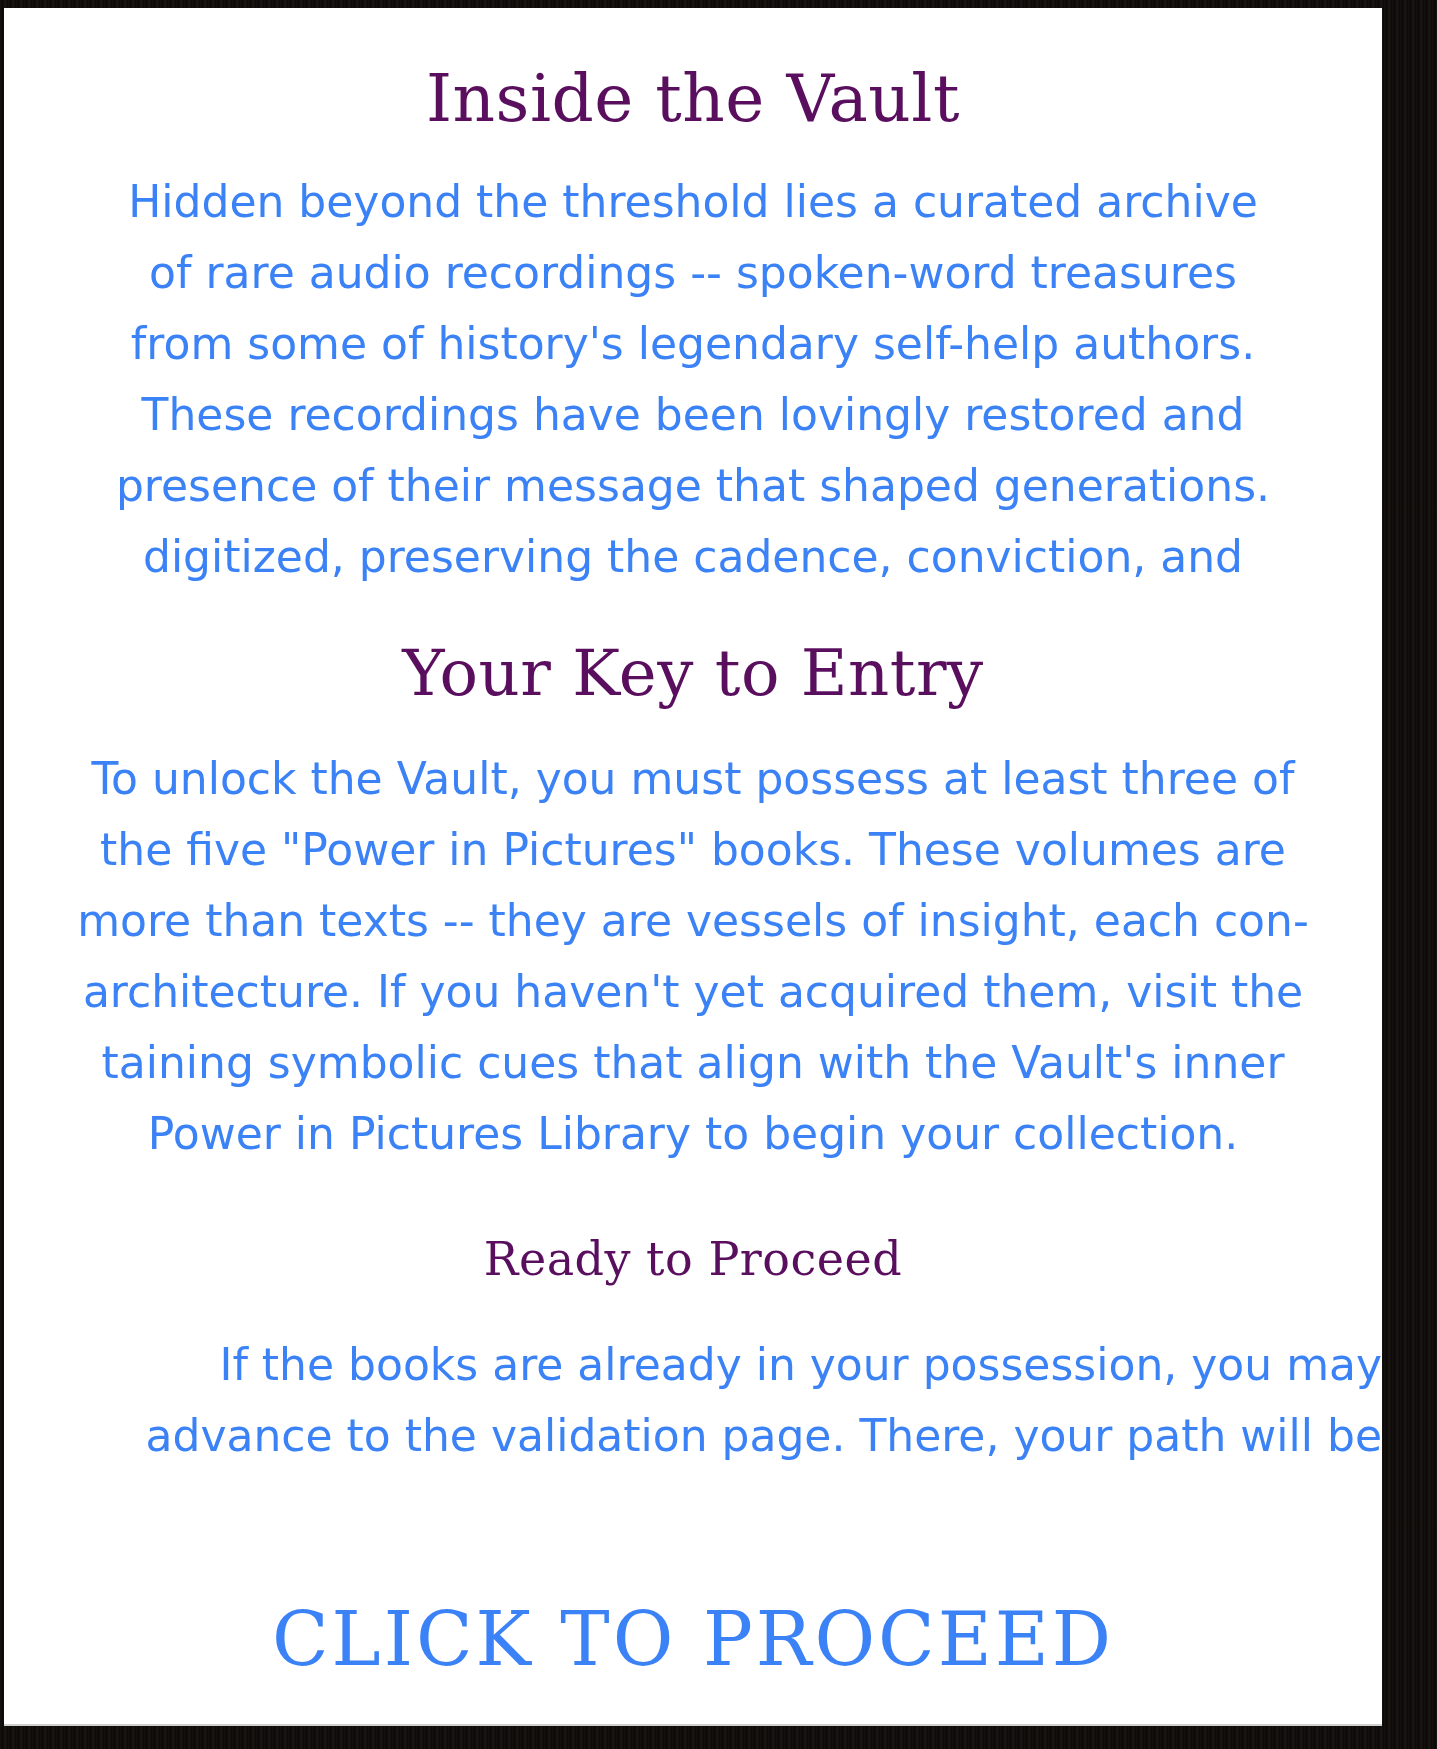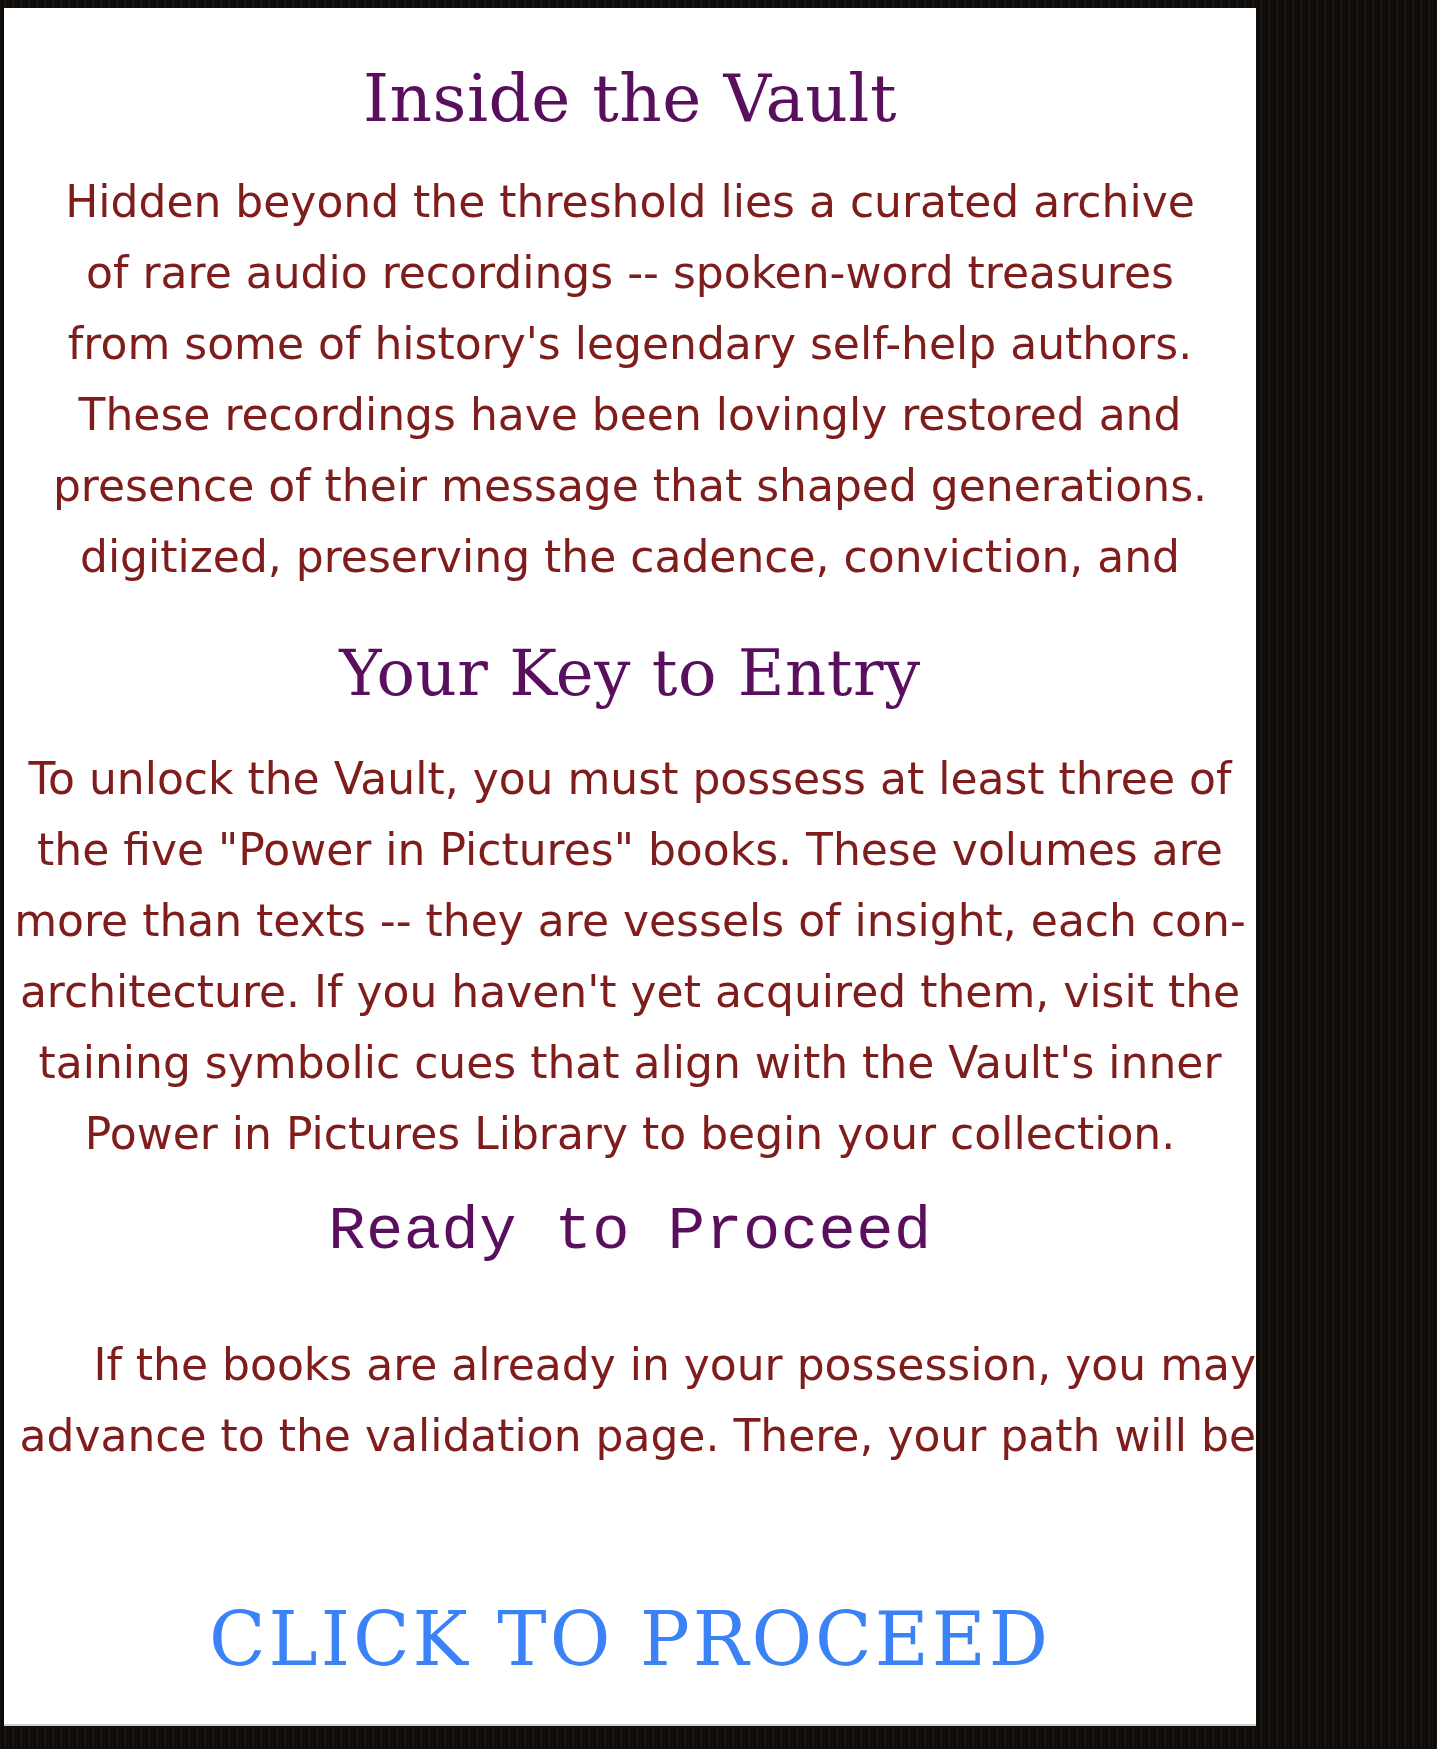--- a/index.html
+++ b/index.html
@@ -19,21 +19,21 @@
       top: 0;
       width: 1437px;
       height: 1749px;
       background:
         repeating-linear-gradient(90deg, #151210 0px, #0a0806 3px, #1c1814 5px, #0a0806 8px);
     }
     .panel {
       position: absolute;
       left: 4px;
       top: 8px;
-      width: 1252px;
+      width: 1378px;
       height: 1718px;
       background: #ffffff;
       border-bottom: 2px solid #cfcfcf;
       box-sizing: border-box;
       text-align: center;
     }
     .heading {
       position: absolute;
       left: 0;
       width: 100%;
@@ -41,34 +41,34 @@
       color: #5a0f5e;
       font-weight: normal;
       margin: 0;
       letter-spacing: 0.5px;
     }
     .body-text {
       position: absolute;
       left: 0;
       width: 100%;
       font-family: "DejaVu Sans", sans-serif;
-      color: #7f1d1d;
+      color: #3b82f6;
       font-size: 44px;
       line-height: 71px;
       margin: 0;
     }
     .body-text span {
       display: block;
       white-space: nowrap;
     }
     #h1 { top: 52px; font-size: 66px; }
     #p1 { top: 158px; }
     #h2 { top: 628px; font-size: 64px; }
     #p2 { top: 735px; }
-    #h3 { top: 1188px; font-size: 62px; font-family: Liberation Mono, monospace; }
+    #h3 { top: 1224px; font-size: 46px; }
     #p3 { top: 1321px; text-align: right; }
     .cta {
       position: absolute;
       left: 0;
       width: 100%;
       top: 1588px;
       font-family: "DejaVu Serif", serif;
       color: #3b82f6;
       font-size: 74px;
       letter-spacing: 3px;

